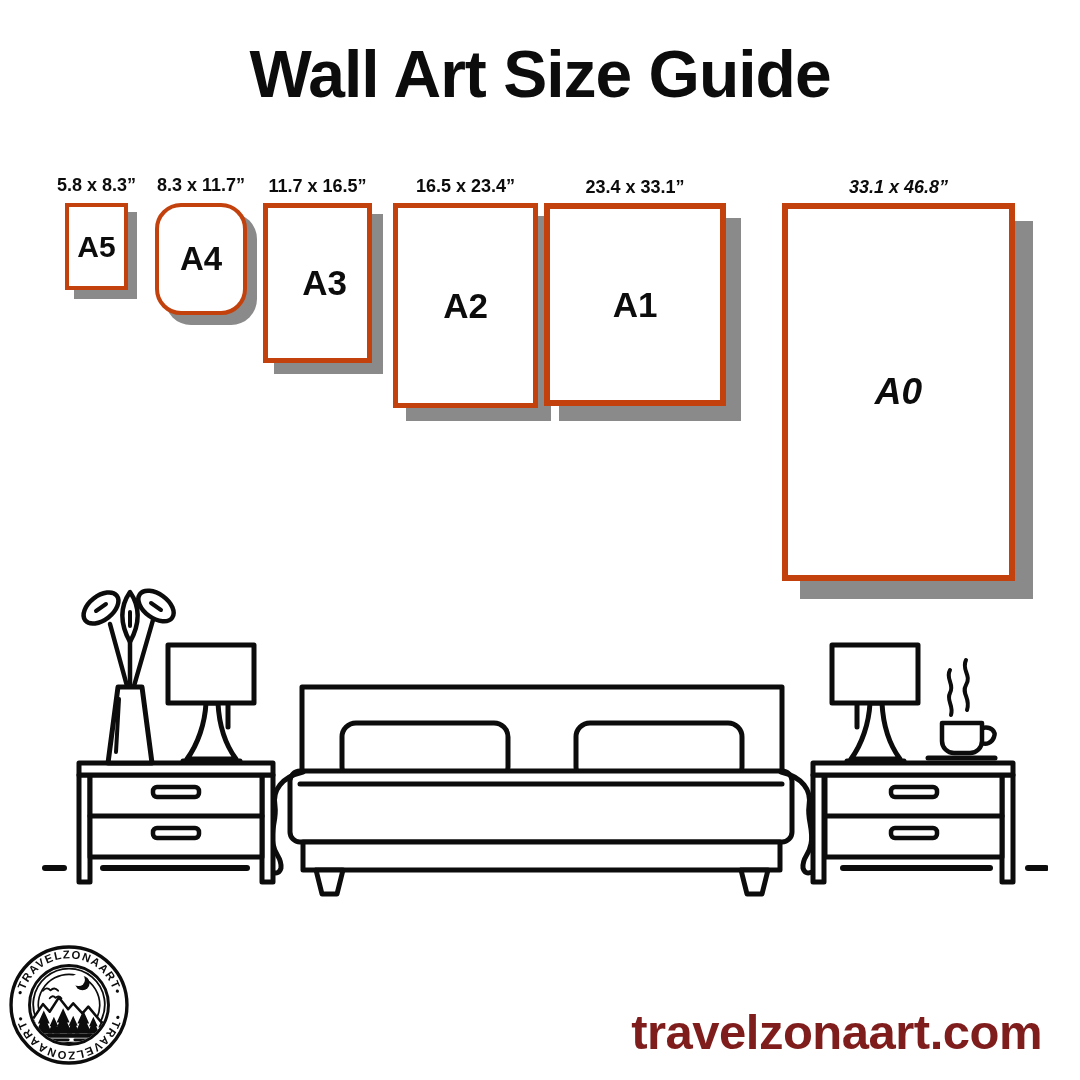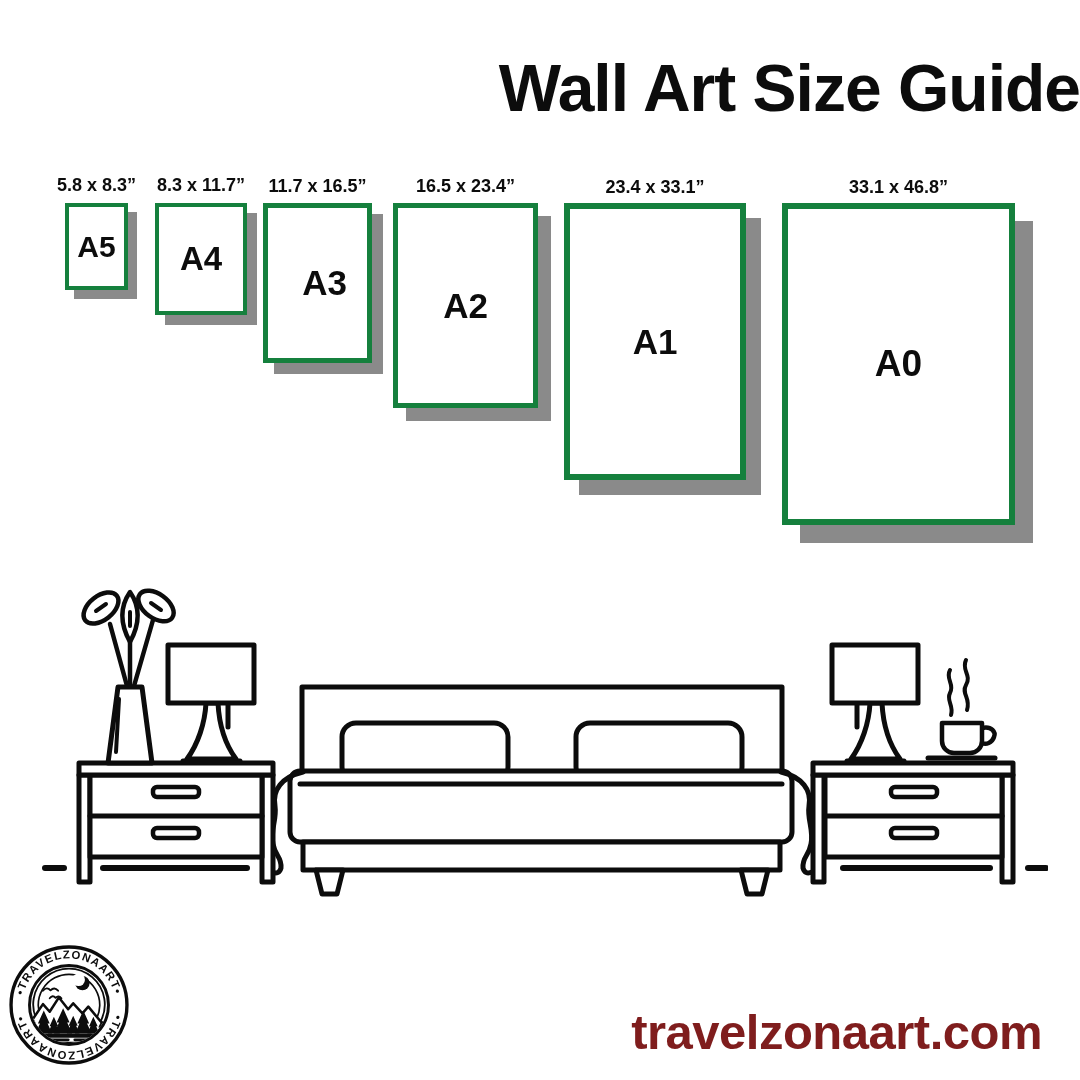--- a/index.html
+++ b/index.html
@@ -2,39 +2,39 @@
 <html><head>
 <meta charset="utf-8">
 <style>
   html,body{margin:0;padding:0;}
   body{
     width:1080px;height:1080px;position:relative;overflow:hidden;
     background:#ffffff;color:#0c0c0c;
     font-family:"Liberation Sans","DejaVu Sans",sans-serif;
   }
   .title{
-    position:absolute;top:36px;left:0;width:1080px;text-align:right;
-    font-size:66px;font-weight:800;letter-spacing:-1px;color:#0c0c0c;margin-top:14px;
+    position:absolute;top:36px;left:0;width:1080px;text-align:center;
+    font-size:66px;font-weight:800;letter-spacing:-1px;color:#0c0c0c;
   }
   
   .sheet{
     position:absolute;top:203px;box-sizing:border-box;background:#ffffff;
-    border:5px solid #15803d;display:flex;align-items:center;justify-content:center;
+    border:5px solid #c2410c;display:flex;align-items:center;justify-content:center;
     font-weight:bold;color:#0c0c0c;
   }
   .sheet .dims{
     position:absolute;bottom:calc(100% + 11px);left:50%;transform:translateX(-50%);
     white-space:nowrap;font-size:18px;font-weight:bold;letter-spacing:0;
   }
   .a5{left:65px;width:63px;height:87px;border-width:4px;box-shadow:9px 9px 0 #8a8a8a;font-size:30px;}
-  .a4{left:155px;width:92px;height:112px;border-width:4px;box-shadow:10px 10px 0 #8a8a8a;font-size:33px;}
+  .a4{left:155px;width:92px;height:112px;border-width:4px;box-shadow:10px 10px 0 #8a8a8a;font-size:33px;border-radius:26px;}
   .a3{left:263px;width:109px;height:160px;border-width:5px;box-shadow:11px 11px 0 #8a8a8a;font-size:35px;padding-left:14px;}
   .a2{left:393px;width:145px;height:205px;border-width:5px;box-shadow:13px 13px 0 #8a8a8a;font-size:35px;text-align:right;}
-  .a1{left:564px;width:182px;height:277px;border-width:6px;box-shadow:15px 15px 0 #8a8a8a;font-size:35px;}
-  .a0{left:782px;width:233px;height:322px;border-width:6px;box-shadow:18px 18px 0 #8a8a8a;font-size:37px;}
+  .a1{left:544px;width:182px;height:203px;border-width:6px;box-shadow:15px 15px 0 #8a8a8a;font-size:35px;}
+  .a0{left:782px;width:233px;height:378px;border-width:6px;box-shadow:18px 18px 0 #8a8a8a;font-size:37px;font-style:italic;}
   
   .scene{position:absolute;left:40px;top:578px;width:1008px;height:330px;}
   
   .logo{position:absolute;left:6px;top:942px;width:126px;height:126px;}
   .logo text{font-family:"Liberation Sans","DejaVu Sans",sans-serif;font-weight:bold;}
   
   .website{
     position:absolute;right:38px;top:1004px;font-size:49px;font-weight:800;
     letter-spacing:-0.5px;color:#7f1d1d;white-space:nowrap;
   }

